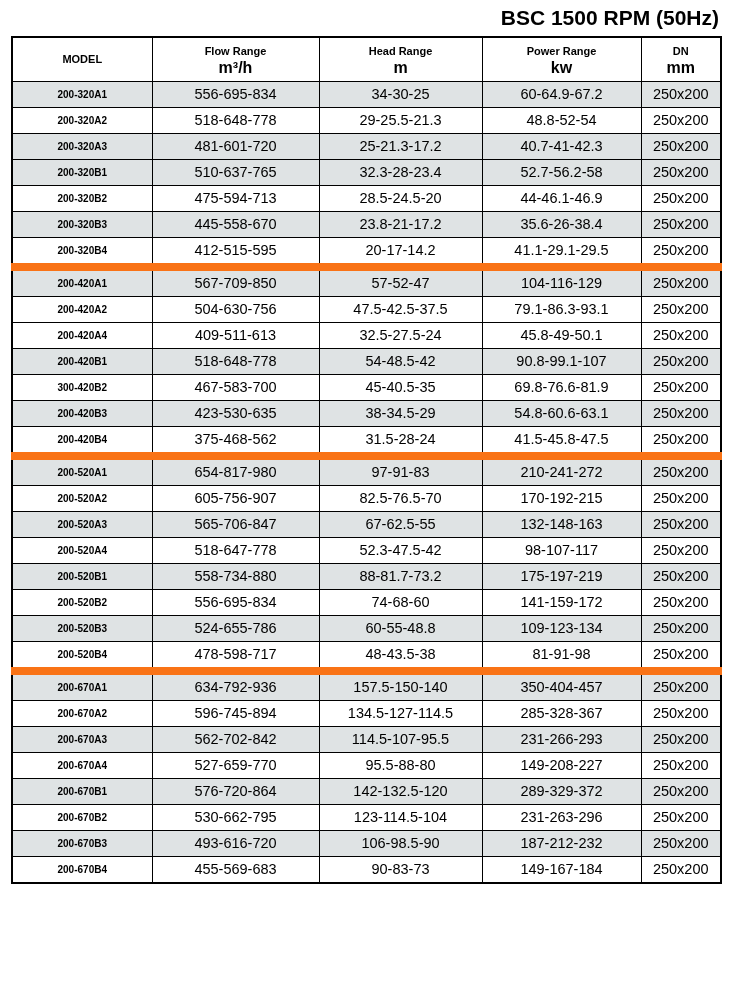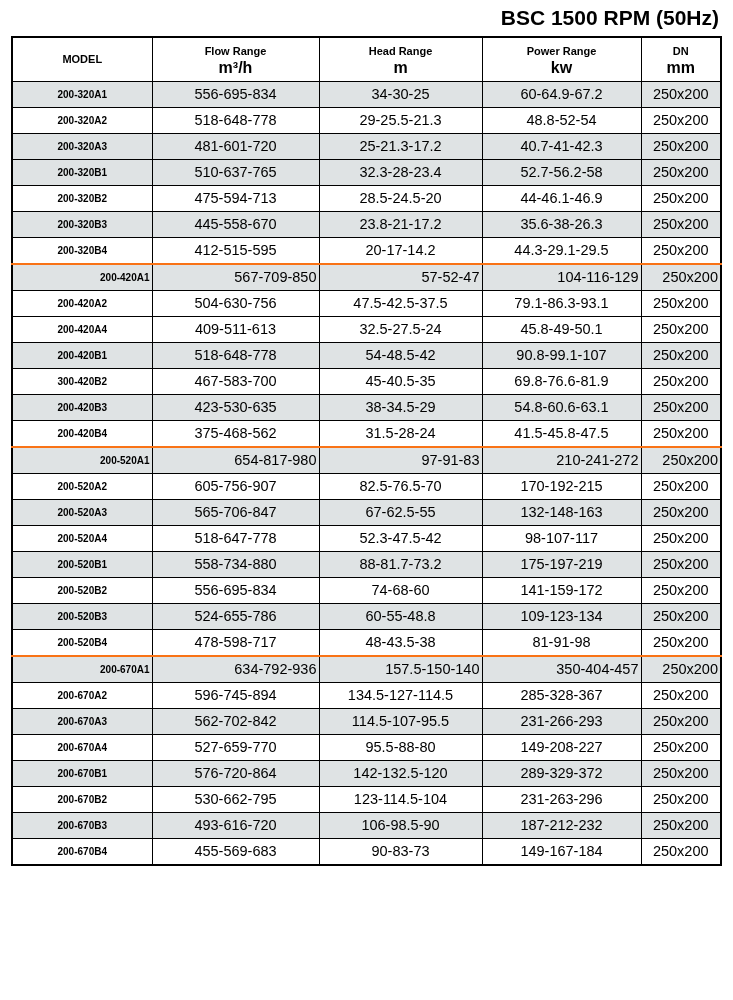--- a/index.html
+++ b/index.html
@@ -72,22 +72,21 @@
     font-weight: bold;
     font-size: 10px;
   }
   tbody tr.shade td {
     background: #dfe3e4;
   }
   tbody tr.plain td {
     background: #ffffff;
   }
   tbody tr.group-start td {
-    border-top: 2px solid #f97316;
-    text-align: right;
+    border-top: 8px solid #f97316;
   }
   thead tr th {
     border-bottom: 2px solid #000;
   }
 </style>
 </head>
 <body>
 
 <div class="page">
 
@@ -157,28 +156,28 @@
           <td class="model">200-320B2</td>
           <td>475-594-713</td>
           <td>28.5-24.5-20</td>
           <td>44-46.1-46.9</td>
           <td>250x200</td>
         </tr>
         <tr class="shade">
           <td class="model">200-320B3</td>
           <td>445-558-670</td>
           <td>23.8-21-17.2</td>
-          <td>35.6-38-26.3</td>
+          <td>35.6-26-38.4</td>
           <td>250x200</td>
         </tr>
         <tr class="plain">
           <td class="model">200-320B4</td>
           <td>412-515-595</td>
           <td>20-17-14.2</td>
-          <td>44.3-29.1-29.5</td>
+          <td>41.1-29.1-29.5</td>
           <td>250x200</td>
         </tr>
         <tr class="shade group-start">
           <td class="model">200-420A1</td>
           <td>567-709-850</td>
           <td>57-52-47</td>
           <td>104-116-129</td>
           <td>250x200</td>
         </tr>
         <tr class="plain">

